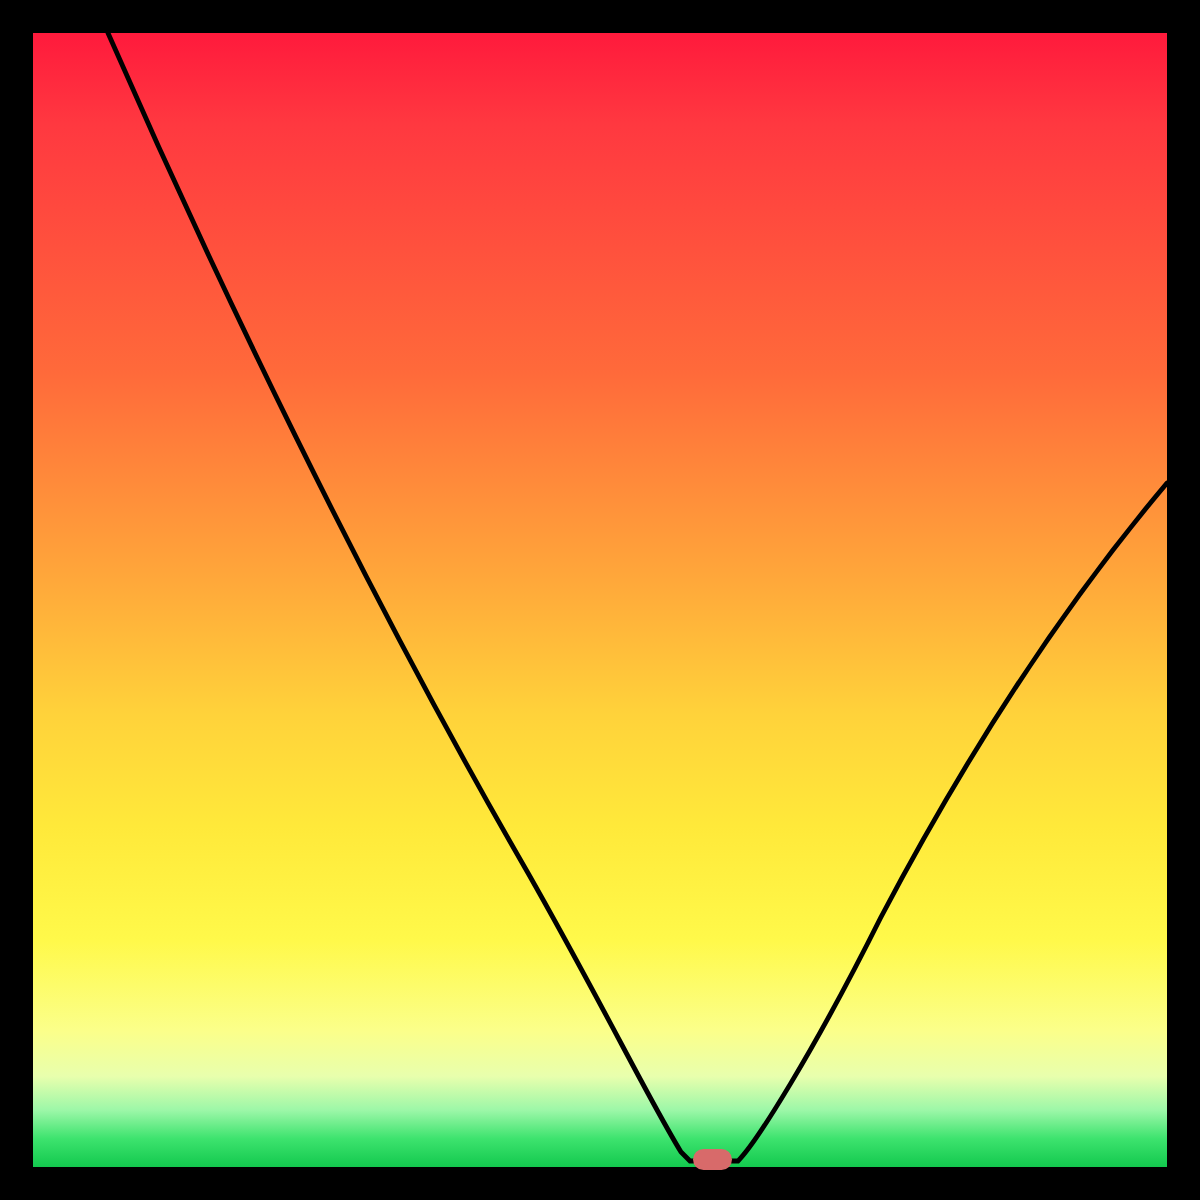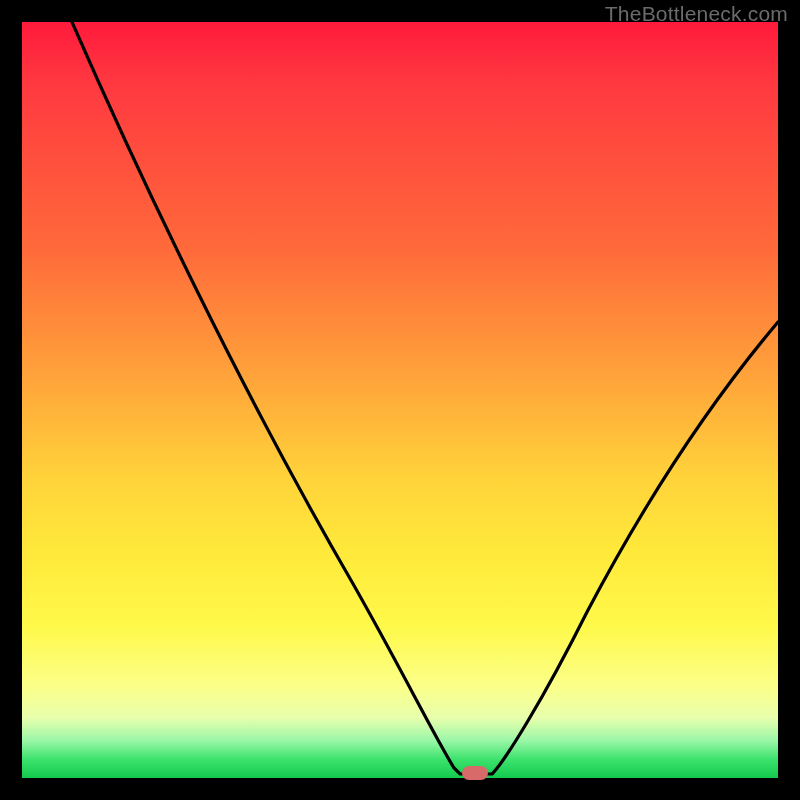--- a/index.html
+++ b/index.html
@@ -80,15 +80,14 @@
                L 438 752
                L 470 752
                C 482 740, 520 680, 565 590
                C 615 495, 680 390, 756 300" fill="none" stroke="#000" stroke-width="3.2" stroke-linecap="round"></path>
     </svg>
 
     <div class="marker" style="left:440px; top:744px;"></div>
 
   </div>
 
-  <div class="watermark">TheBottleneck.com</div>
 
 </div>
 
 </body></html>

